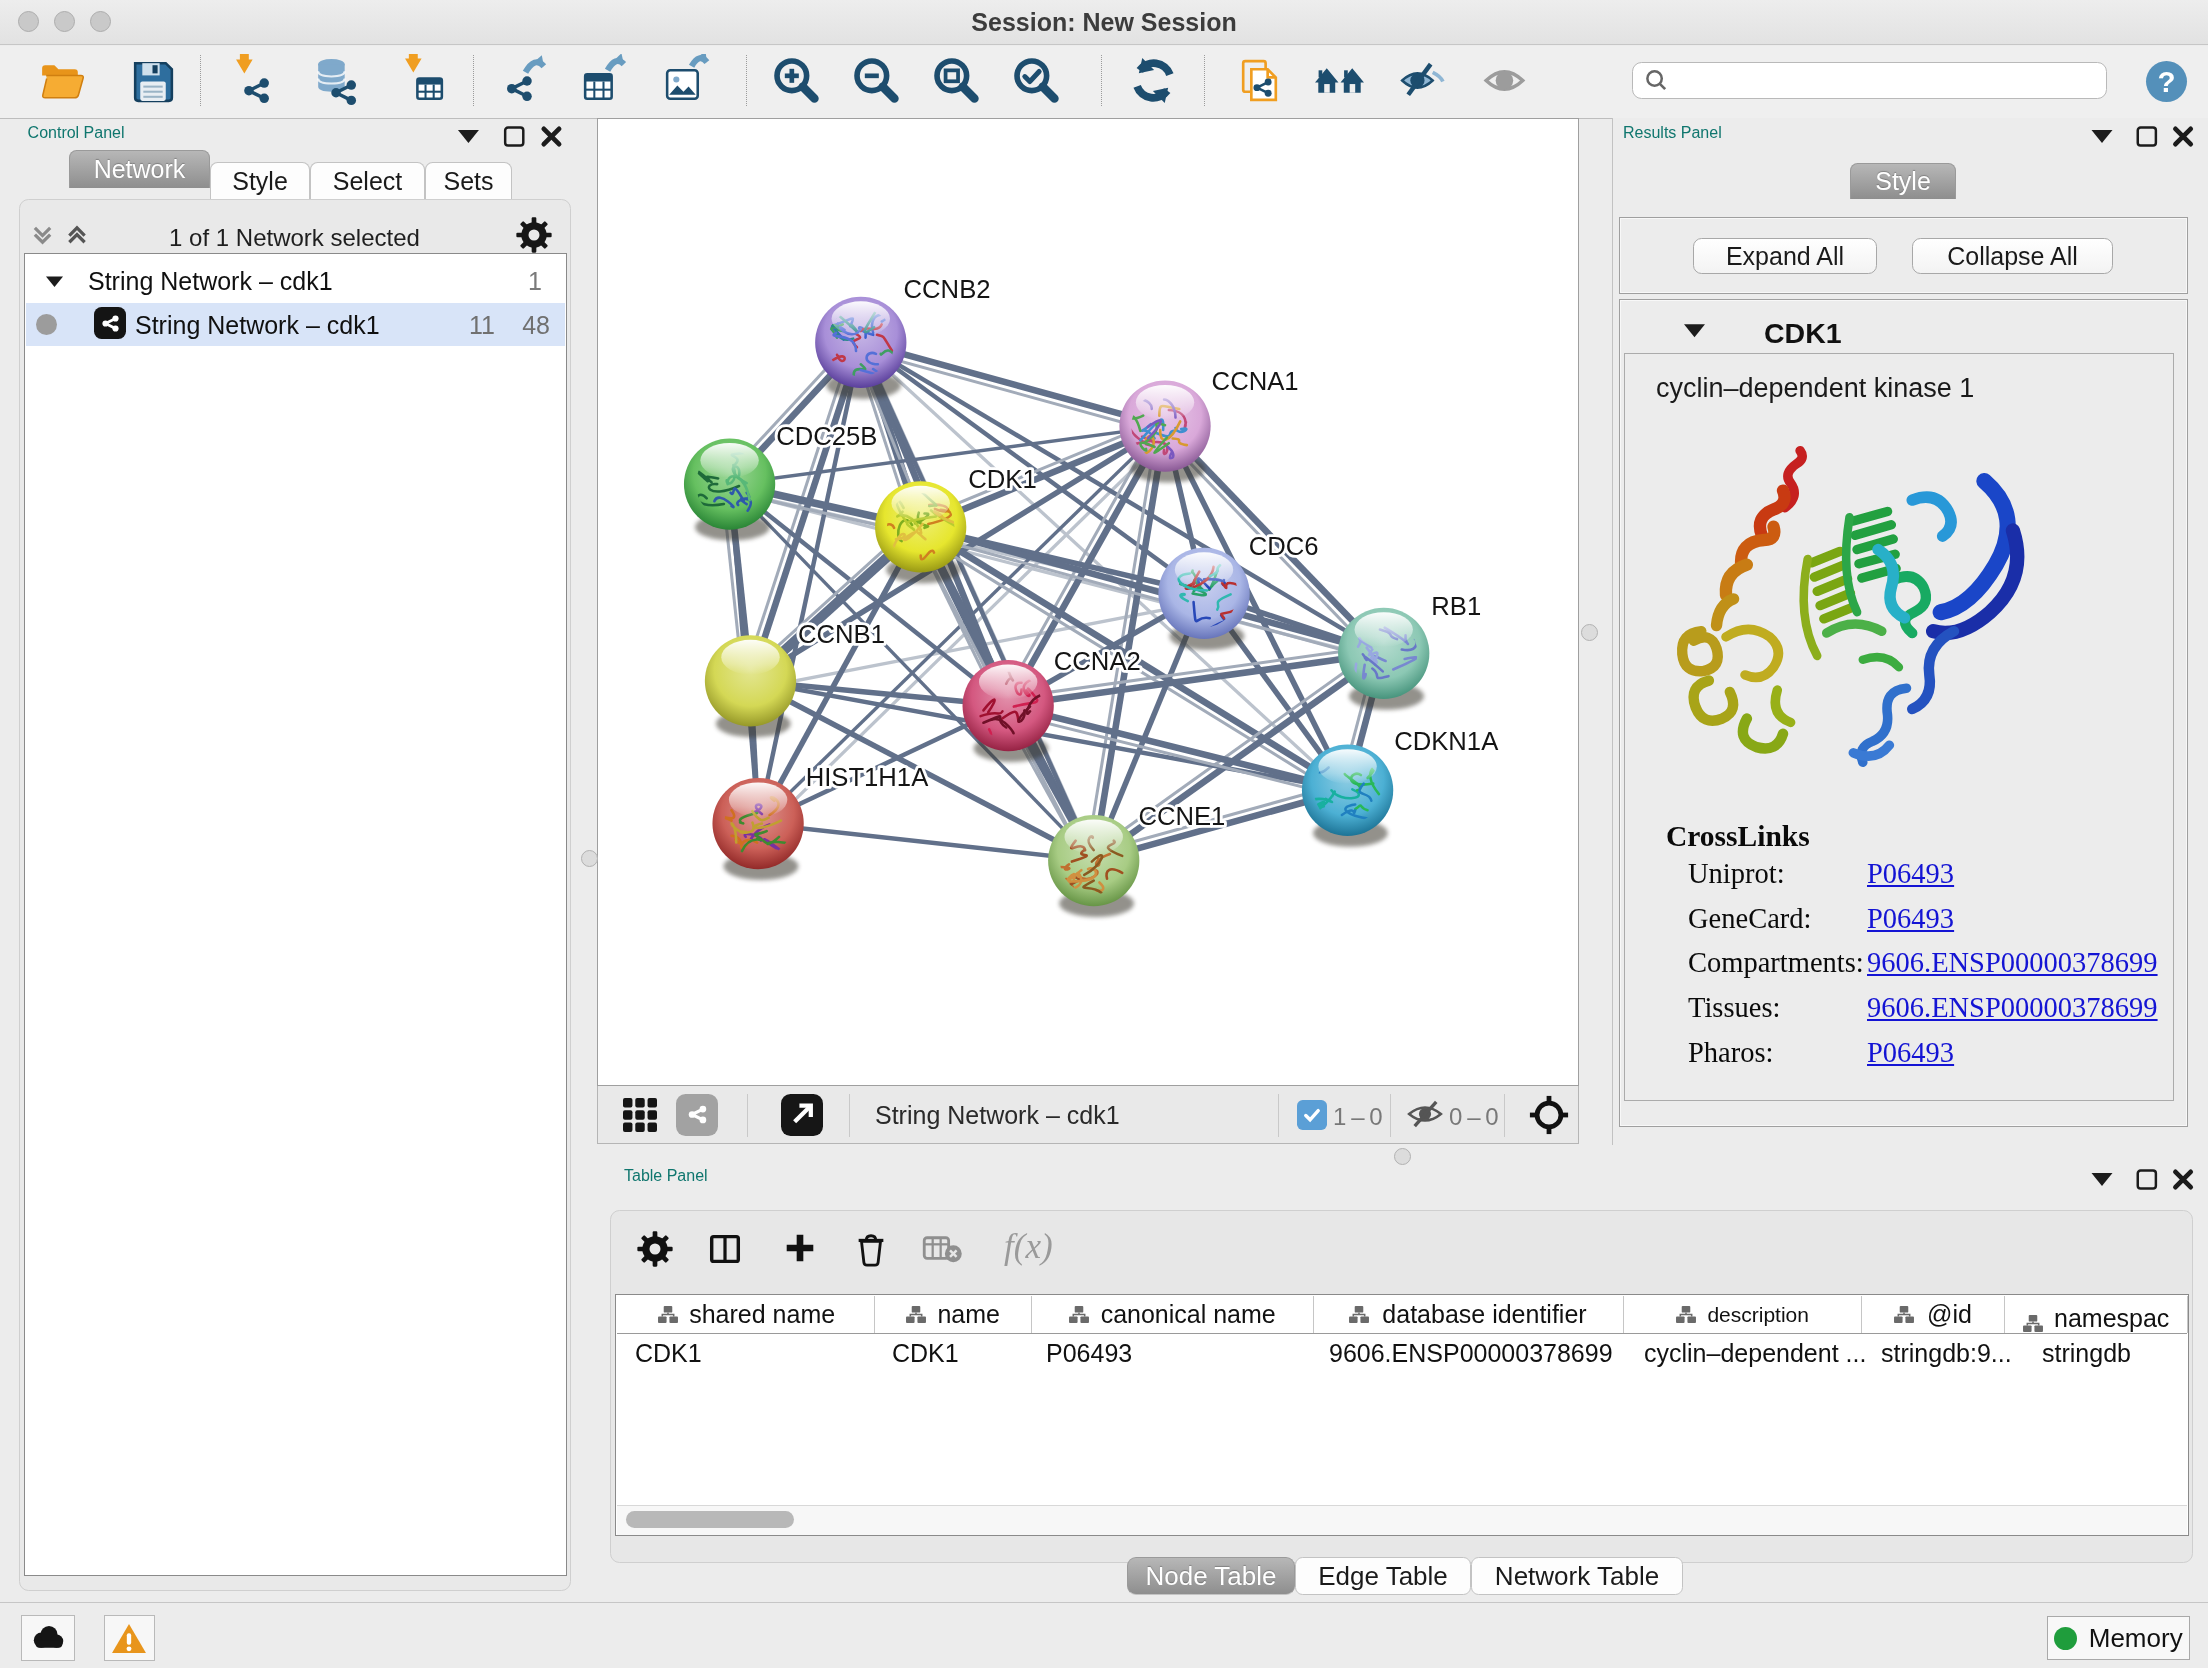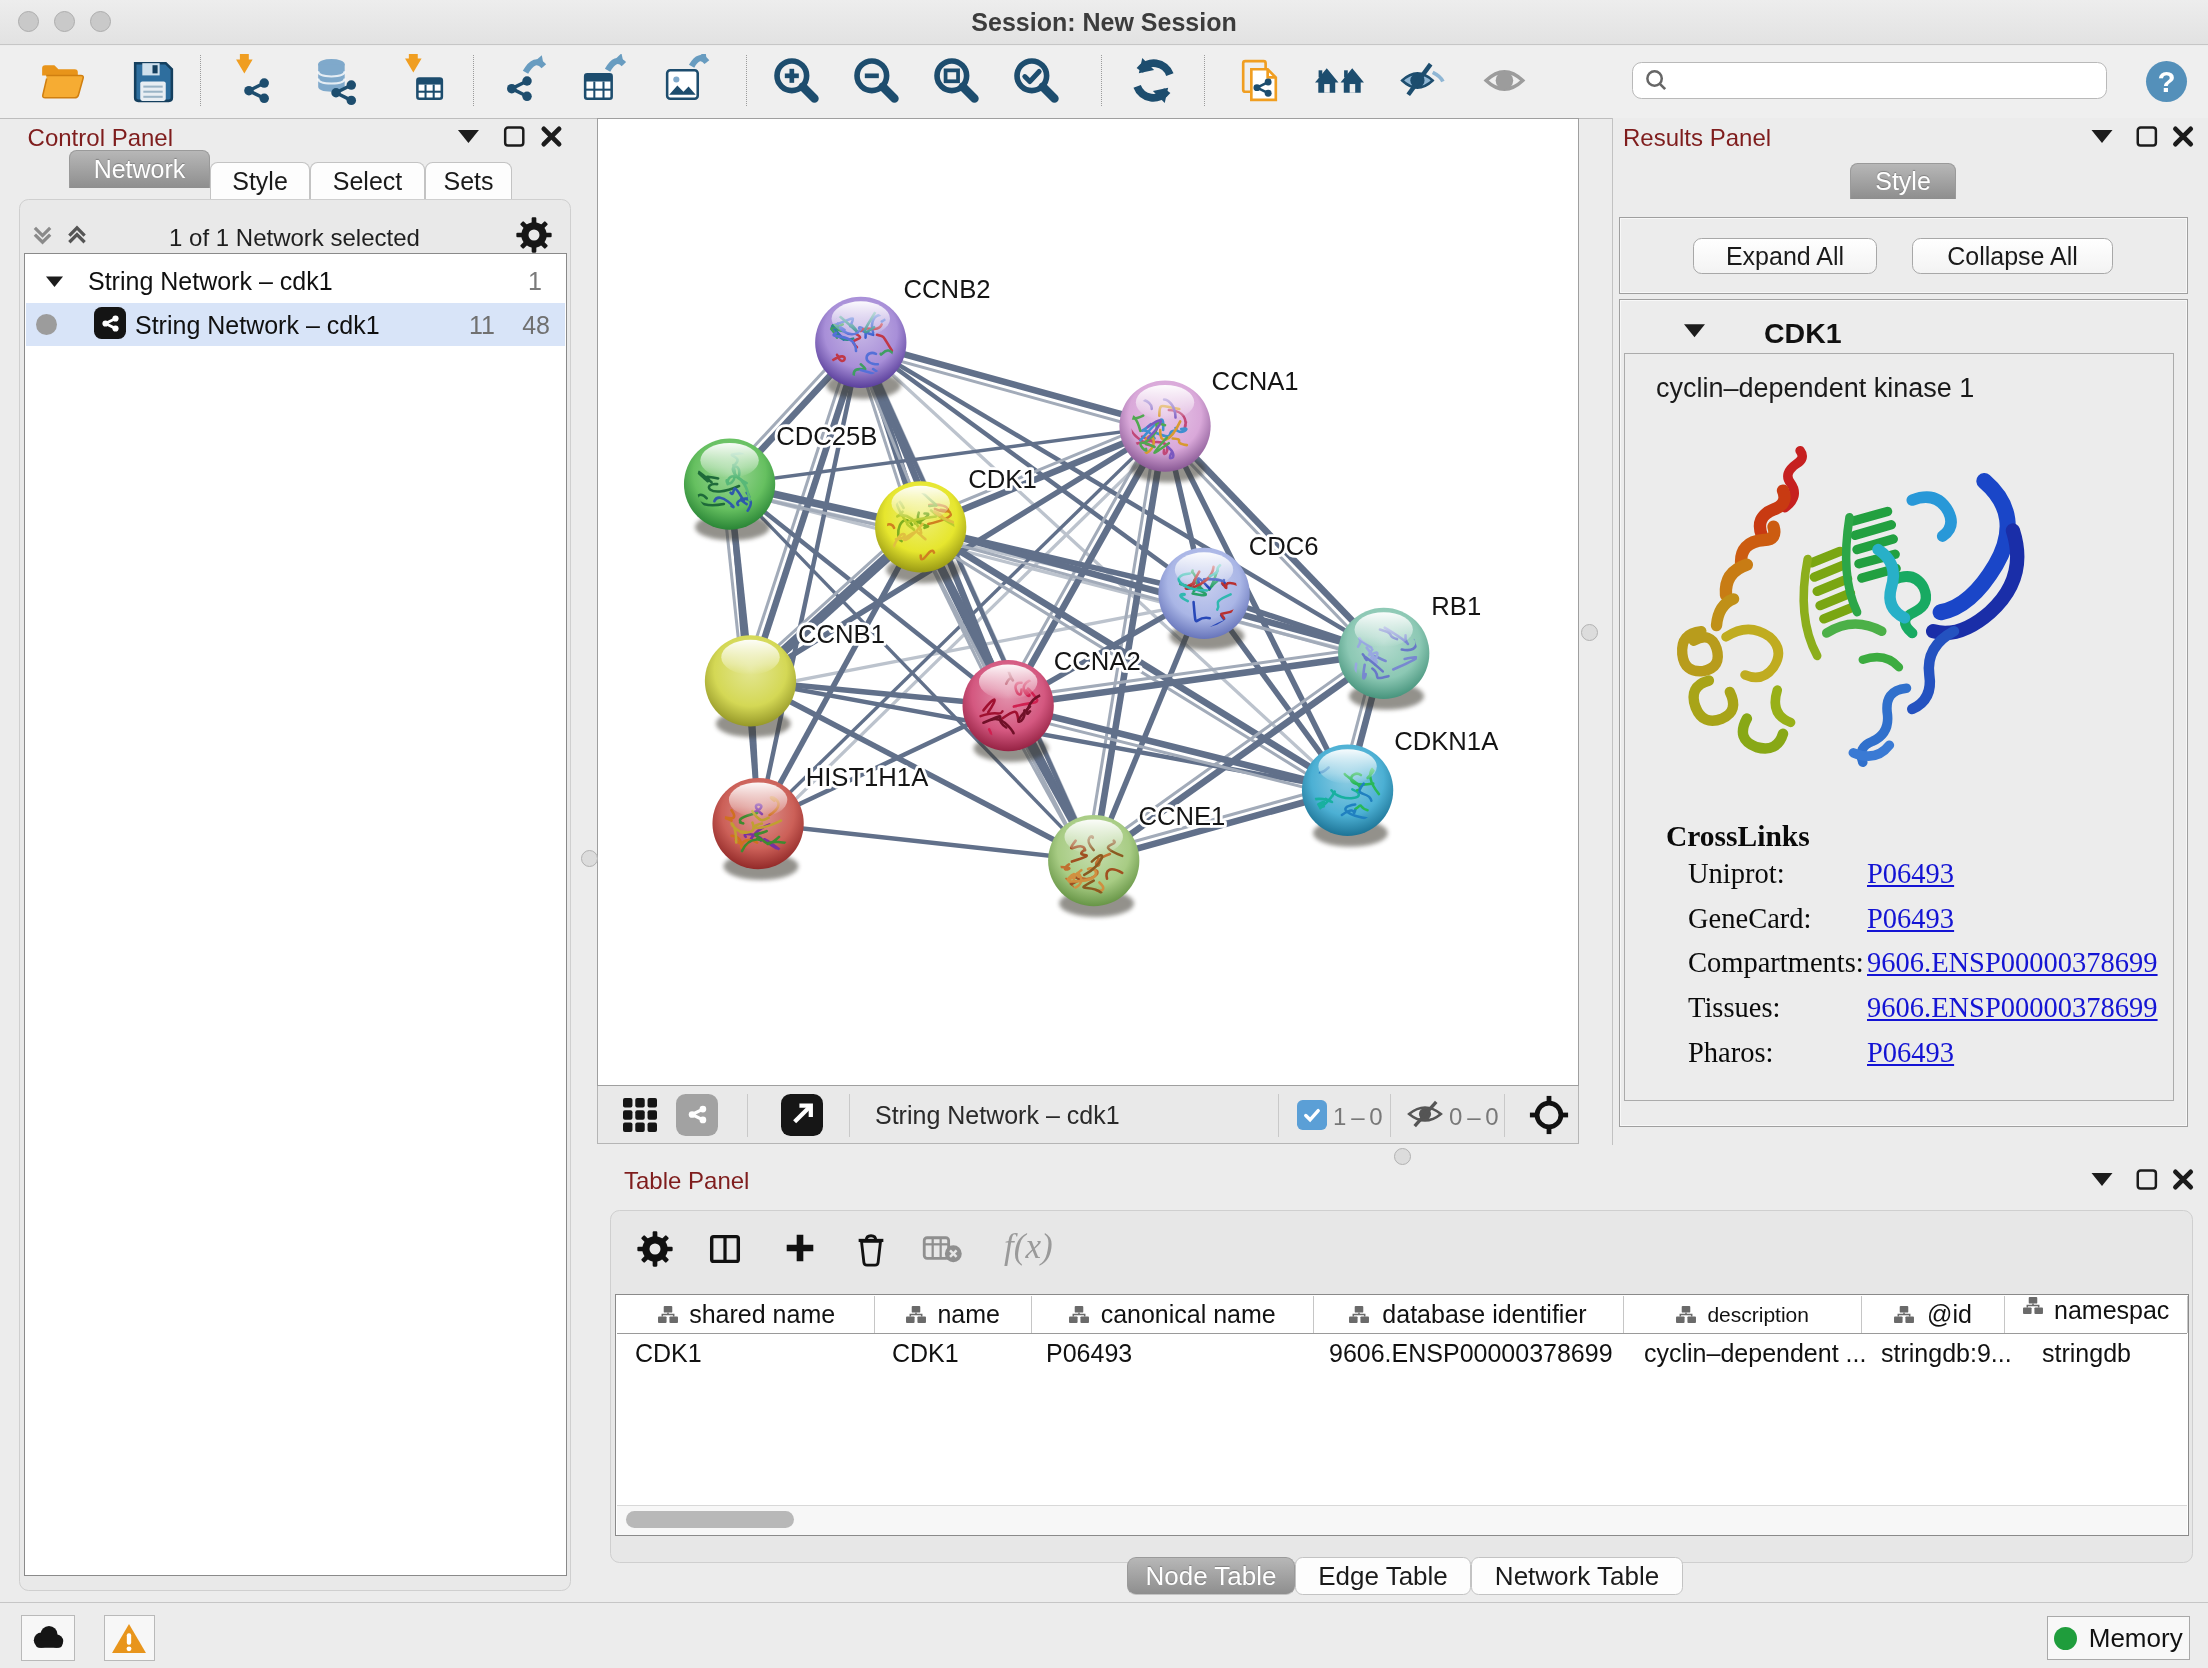--- a/index.html
+++ b/index.html
@@ -1,17 +1,17 @@
 <!DOCTYPE html>
 <html style="font-size:15px"><head><meta charset="utf-8"><style>
 *{margin:0;padding:0;box-sizing:border-box}
 html,body{width:2208px;height:1668px;overflow:hidden;background:#ececec;
 font-family:"Liberation Sans",sans-serif;-webkit-font-smoothing:antialiased;transform:translateZ(0)}
 .abs{position:absolute}
-.hdr{font-size:24px;color:#7f1d1d}
+.hdr{font-size:16px;color:#0f766e}
 .tab{position:absolute;display:flex;align-items:center;justify-content:center;
 border:1px solid #c3c3c3;border-bottom:none;border-radius:7.6px 7.6px 0 0;
 background:#fdfdfd;font-size:25px;color:#1a1a1a}
 .tabsel{background:linear-gradient(#b7b7b7,#8e8e8e);color:#fff;border-color:#9a9a9a;
 text-shadow:0 -1px 1px rgba(0,0,0,.25)}
 .btn{position:absolute;display:flex;align-items:center;justify-content:center;
 background:linear-gradient(#ffffff,#f3f3f3);border:1.4px solid #a8a8a8;border-radius:8.6px;
 font-size:25px;color:#1a1a1a}
 .serif{font-family:"Liberation Serif",serif}
 a.lnk{color:#1414d4;text-decoration:underline}
@@ -890,21 +890,21 @@
         <rect x="6" y="1" width="9" height="7" rx="1"></rect>
         <rect x="0" y="12" width="9" height="7" rx="1"></rect>
         <rect x="12" y="12" width="9" height="7" rx="1"></rect>
       </g>
       <g stroke="#6a6a6a" stroke-width="1.6" fill="none">
         <path d="M10.5 8 v2 M4.5 12 v-2 h12 v2"></path>
       </g>
     </svg>
     <span>@id</span>
   </div>
-<div class="abs" style="left:2005px;top:1296px;width:183px;height:37px;border-right:1px solid #c6c6c6;display:flex;align-items:flex-start;justify-content:center;font-size:25px;color:#111;gap:11.4px">
+<div class="abs" style="left:2005px;top:1296px;width:183px;height:37px;border-right:1px solid #c6c6c6;display:flex;align-items:flex-end;justify-content:center;font-size:25px;color:#111;gap:11.4px">
     <svg style="flex:none" width="20" height="19" viewBox="0 0 21 20">
       <g fill="#6a6a6a">
         <rect x="6" y="1" width="9" height="7" rx="1"></rect>
         <rect x="0" y="12" width="9" height="7" rx="1"></rect>
         <rect x="12" y="12" width="9" height="7" rx="1"></rect>
       </g>
       <g stroke="#6a6a6a" stroke-width="1.6" fill="none">
         <path d="M10.5 8 v2 M4.5 12 v-2 h12 v2"></path>
       </g>
     </svg>

